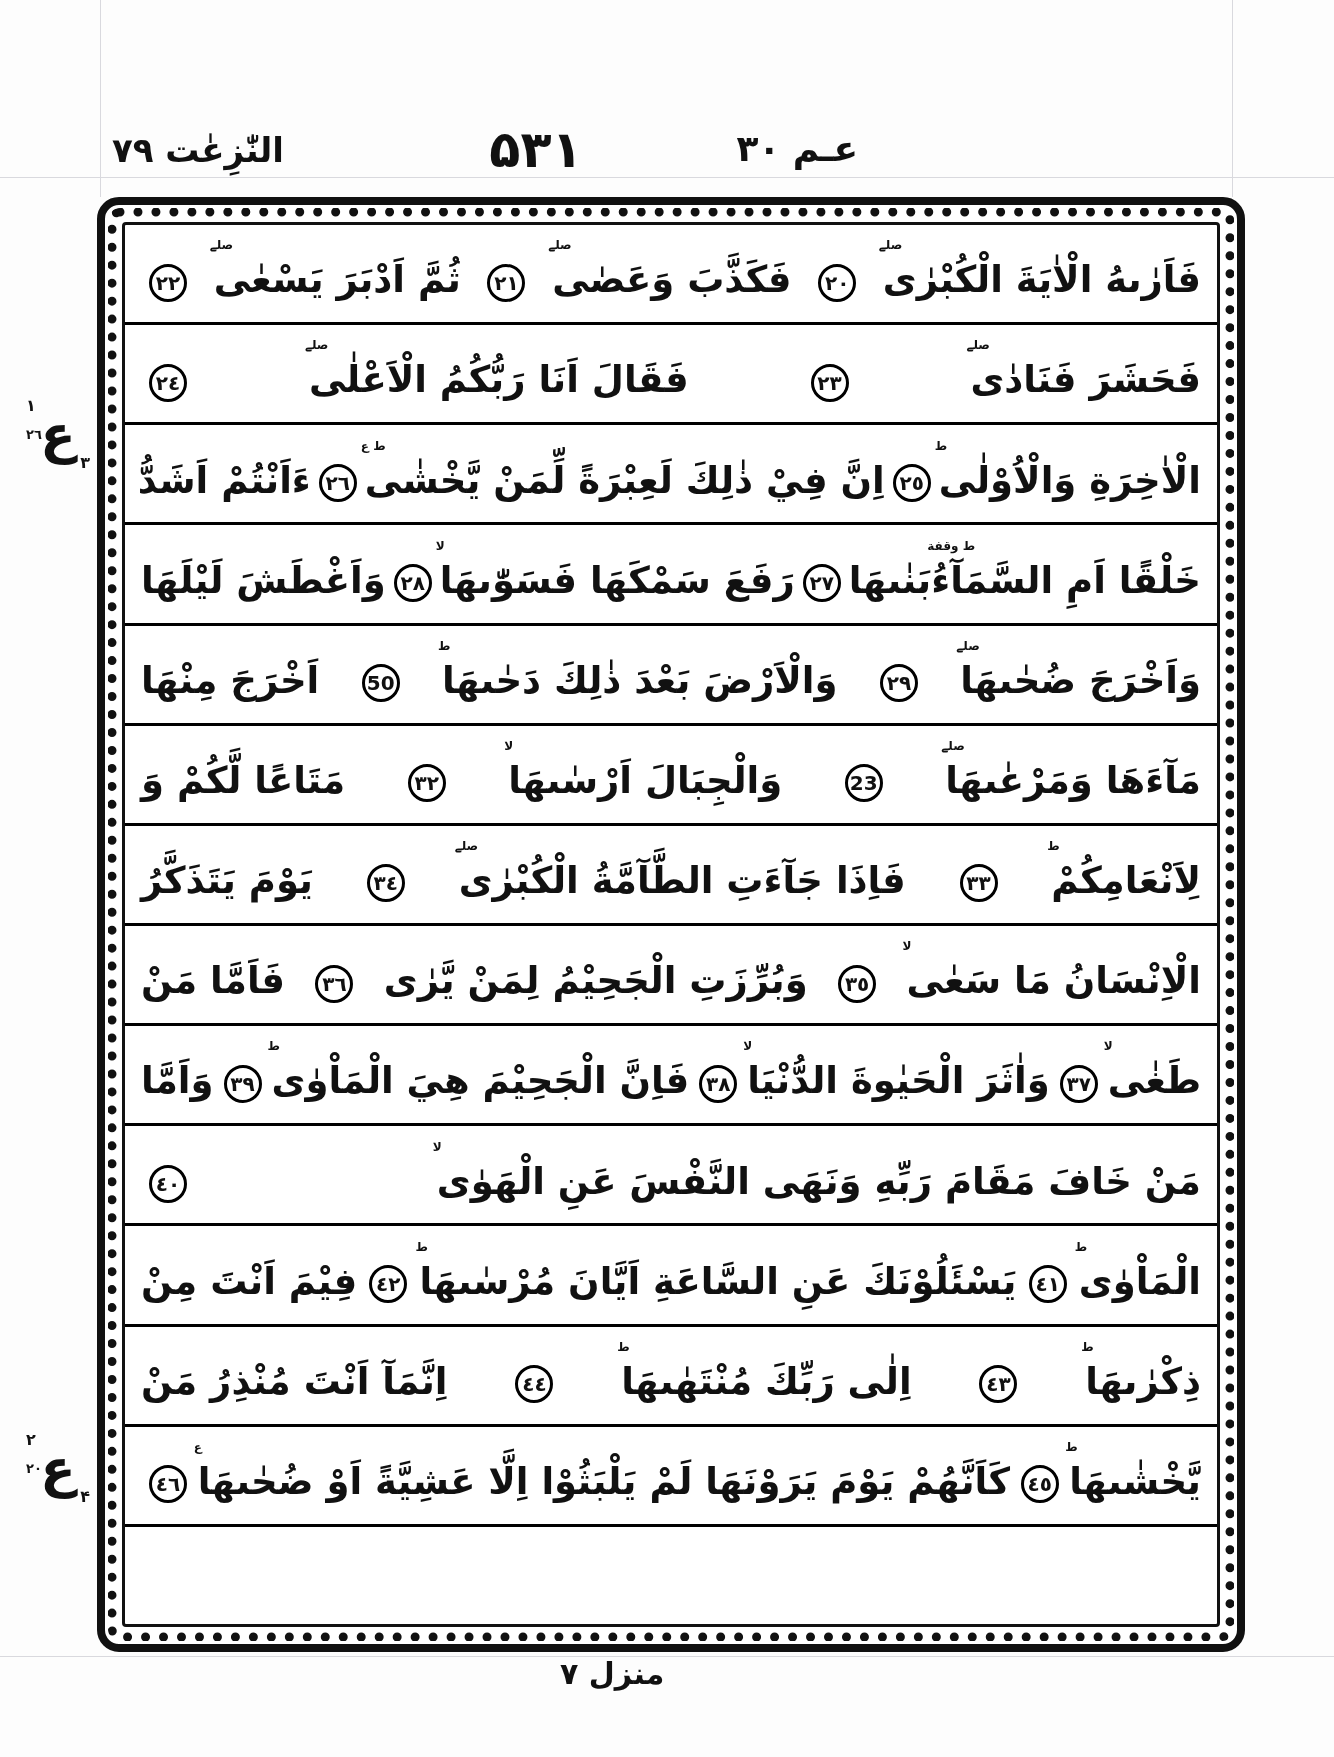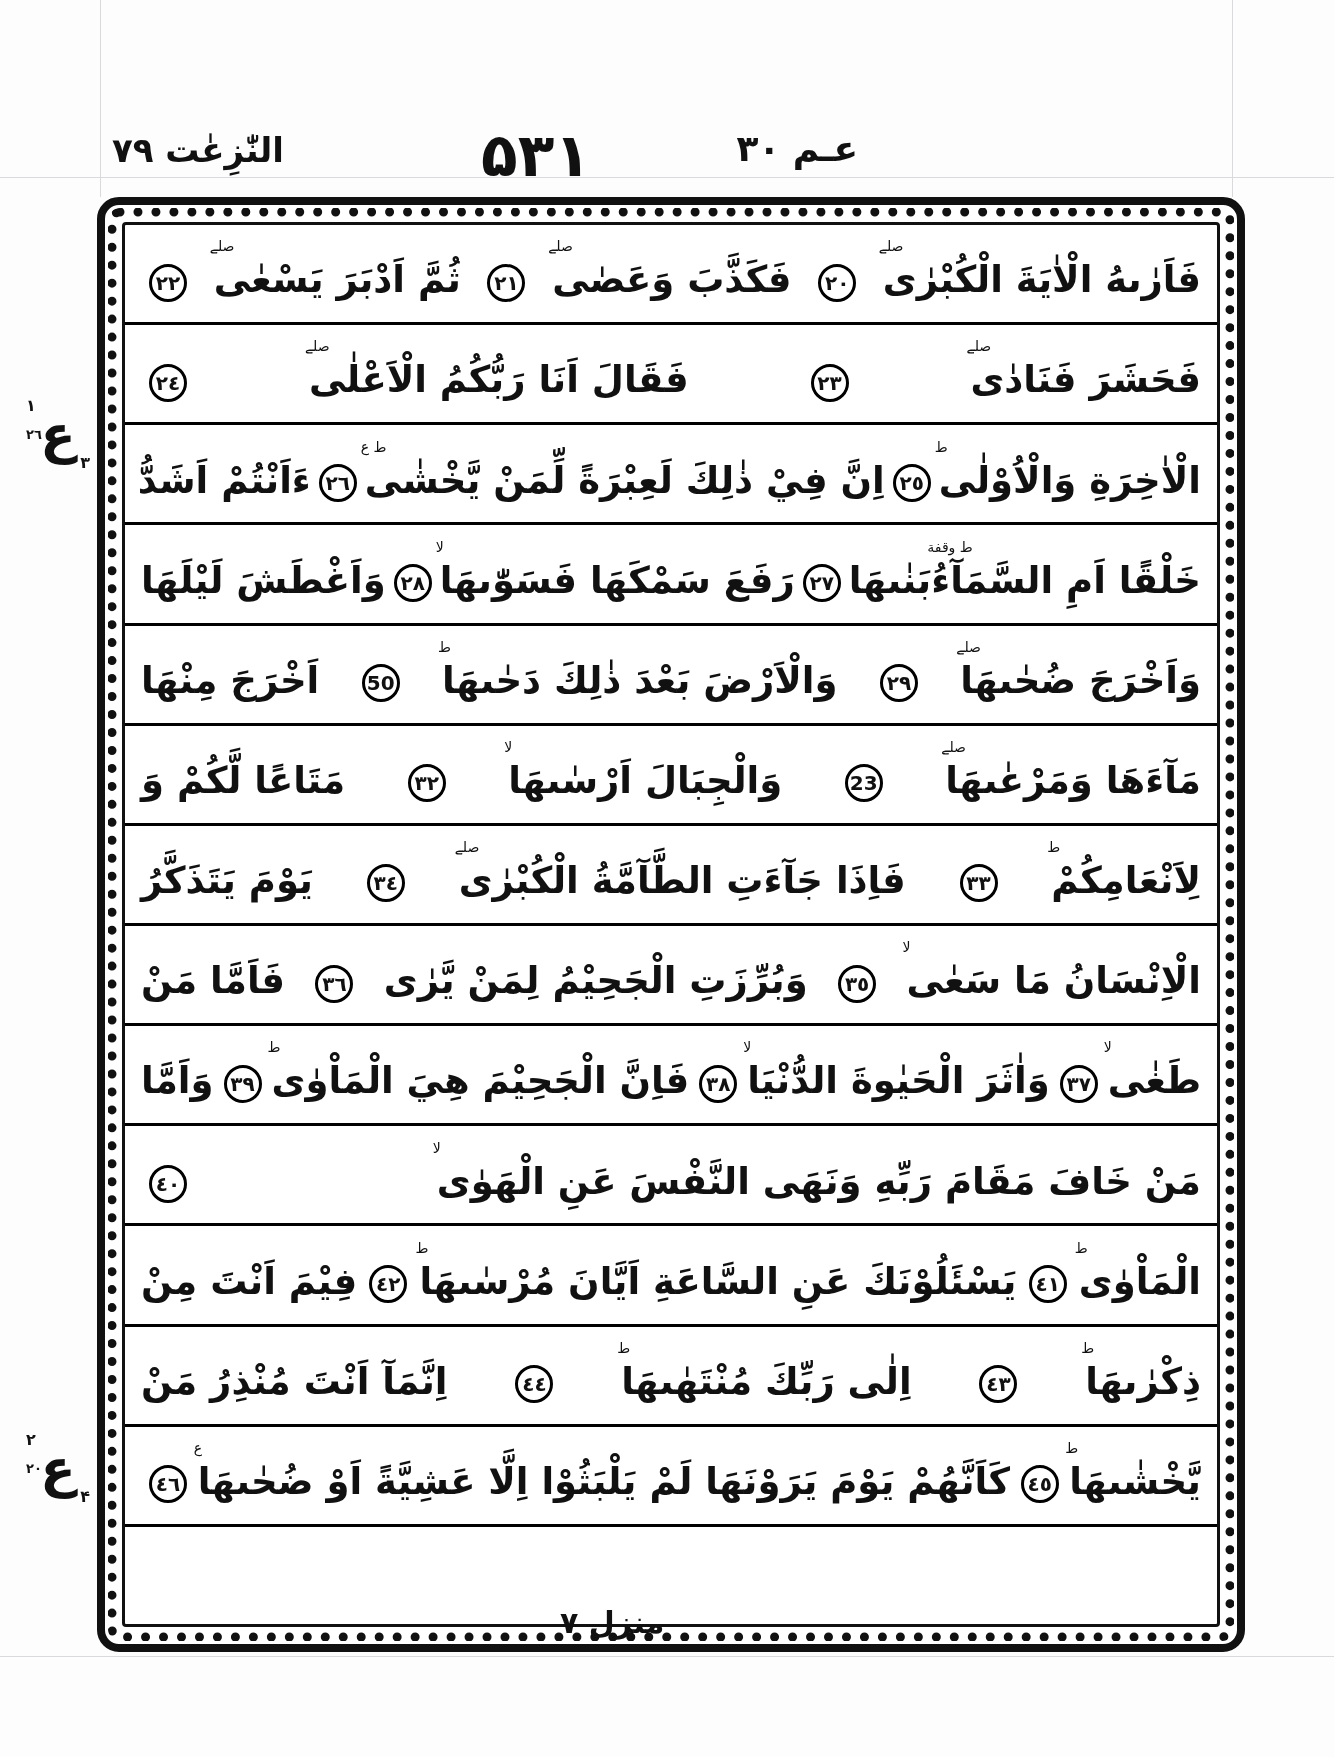--- a/index.html
+++ b/index.html
@@ -8,21 +8,21 @@
     background:#fdfdfd;
     font-family:"DejaVu Sans", sans-serif;
     color:#111;overflow:hidden;
   }
   
   .guide-h{position:absolute;left:0;width:1334px;height:1px;background:#d9d9de;}
   .guide-v{position:absolute;top:0;width:1px;background:#d9d9de;}
   
   .hdr{position:absolute;top:118px;left:0;width:1072px;height:70px;}
   .hdr-surah{position:absolute;left:112px;top:12px;font-size:34px;font-weight:bold;}
-  .hdr-page{position:absolute;left:0;right:0;top:2px;text-align:center;font-size:60px;font-weight:bold;letter-spacing:4px;}
+  .hdr-page{position:absolute;left:0;right:0;top:2px;text-align:center;font-size:51px;font-weight:bold;letter-spacing:4px;}
   .hdr-juz{position:absolute;right:214px;top:10px;font-size:36px;font-weight:bold;margin-left:44px;}
   
   .frame-outer{
     position:absolute;left:97px;top:197px;width:1148px;height:1455px;
     border:8px solid #111;border-radius:22px;background:#fff;box-sizing:border-box;
   }
   .frame-bead{
     position:absolute;inset:3px;border:9px dotted #111;border-radius:12px;box-sizing:border-box;
   }
   .frame-inner{
@@ -32,39 +32,39 @@
   
   .text-area{display:flex;flex-direction:column;flex:1;direction:rtl;}
   .line-row{
     flex:1;display:flex;align-items:center;justify-content:space-between;
     direction:rtl;padding:0 16px;border-bottom:3px solid #000;
     font-size:37px;font-weight:bold;white-space:nowrap;overflow:hidden;
   }
   .line-row:last-child{border-bottom:none;}
   .seg{position:relative;line-height:1.15;padding-top:14px;}
   .pause-mark{
-    position:absolute;top:-6px;left:-4px;font-size:14px;font-weight:normal;line-height:1;
+    position:absolute;top:-6px;left:-4px;font-size:12px;font-weight:bold;line-height:1;
   }
   .verse-circle{
     display:inline-flex;align-items:center;justify-content:center;flex:0 0 auto;
     width:38px;height:38px;border:3px solid #000;border-radius:50%;
     font-size:20px;font-weight:bold;margin:10px 8px 0 8px;box-sizing:border-box;
     position:relative;top:4px;
   }
   
   .ruku-marker{
     position:absolute;width:64px;text-align:center;font-weight:bold;
     display:flex;flex-direction:column;align-items:center;line-height:1;
   }
   .rk-top{font-size:16px;align-self:flex-end;margin-right:6px;margin-bottom:-4px;}
   .rk-ain{font-size:52px;position:relative;line-height:0.95;}
   .rk-mid{position:absolute;font-size:13px;left:-6px;top:26px;letter-spacing:1px;}
   .rk-bottom{font-size:16px;align-self:flex-start;margin-left:8px;margin-top:-4px;}
   
-  .ftr{position:absolute;top:1605px;left:560px;font-size:30px;font-weight:bold;}
+  .ftr{position:absolute;top:1656px;left:560px;font-size:30px;font-weight:bold;}
 </style>
 </head>
 <body>
 
 <div class="guide-h" style="top:177px"></div>
 <div class="guide-h" style="top:1656px"></div>
 <div class="guide-v" style="left:100px;height:197px"></div>
 <div class="guide-v" style="left:1232px;height:197px"></div>
 
 <div class="hdr">

